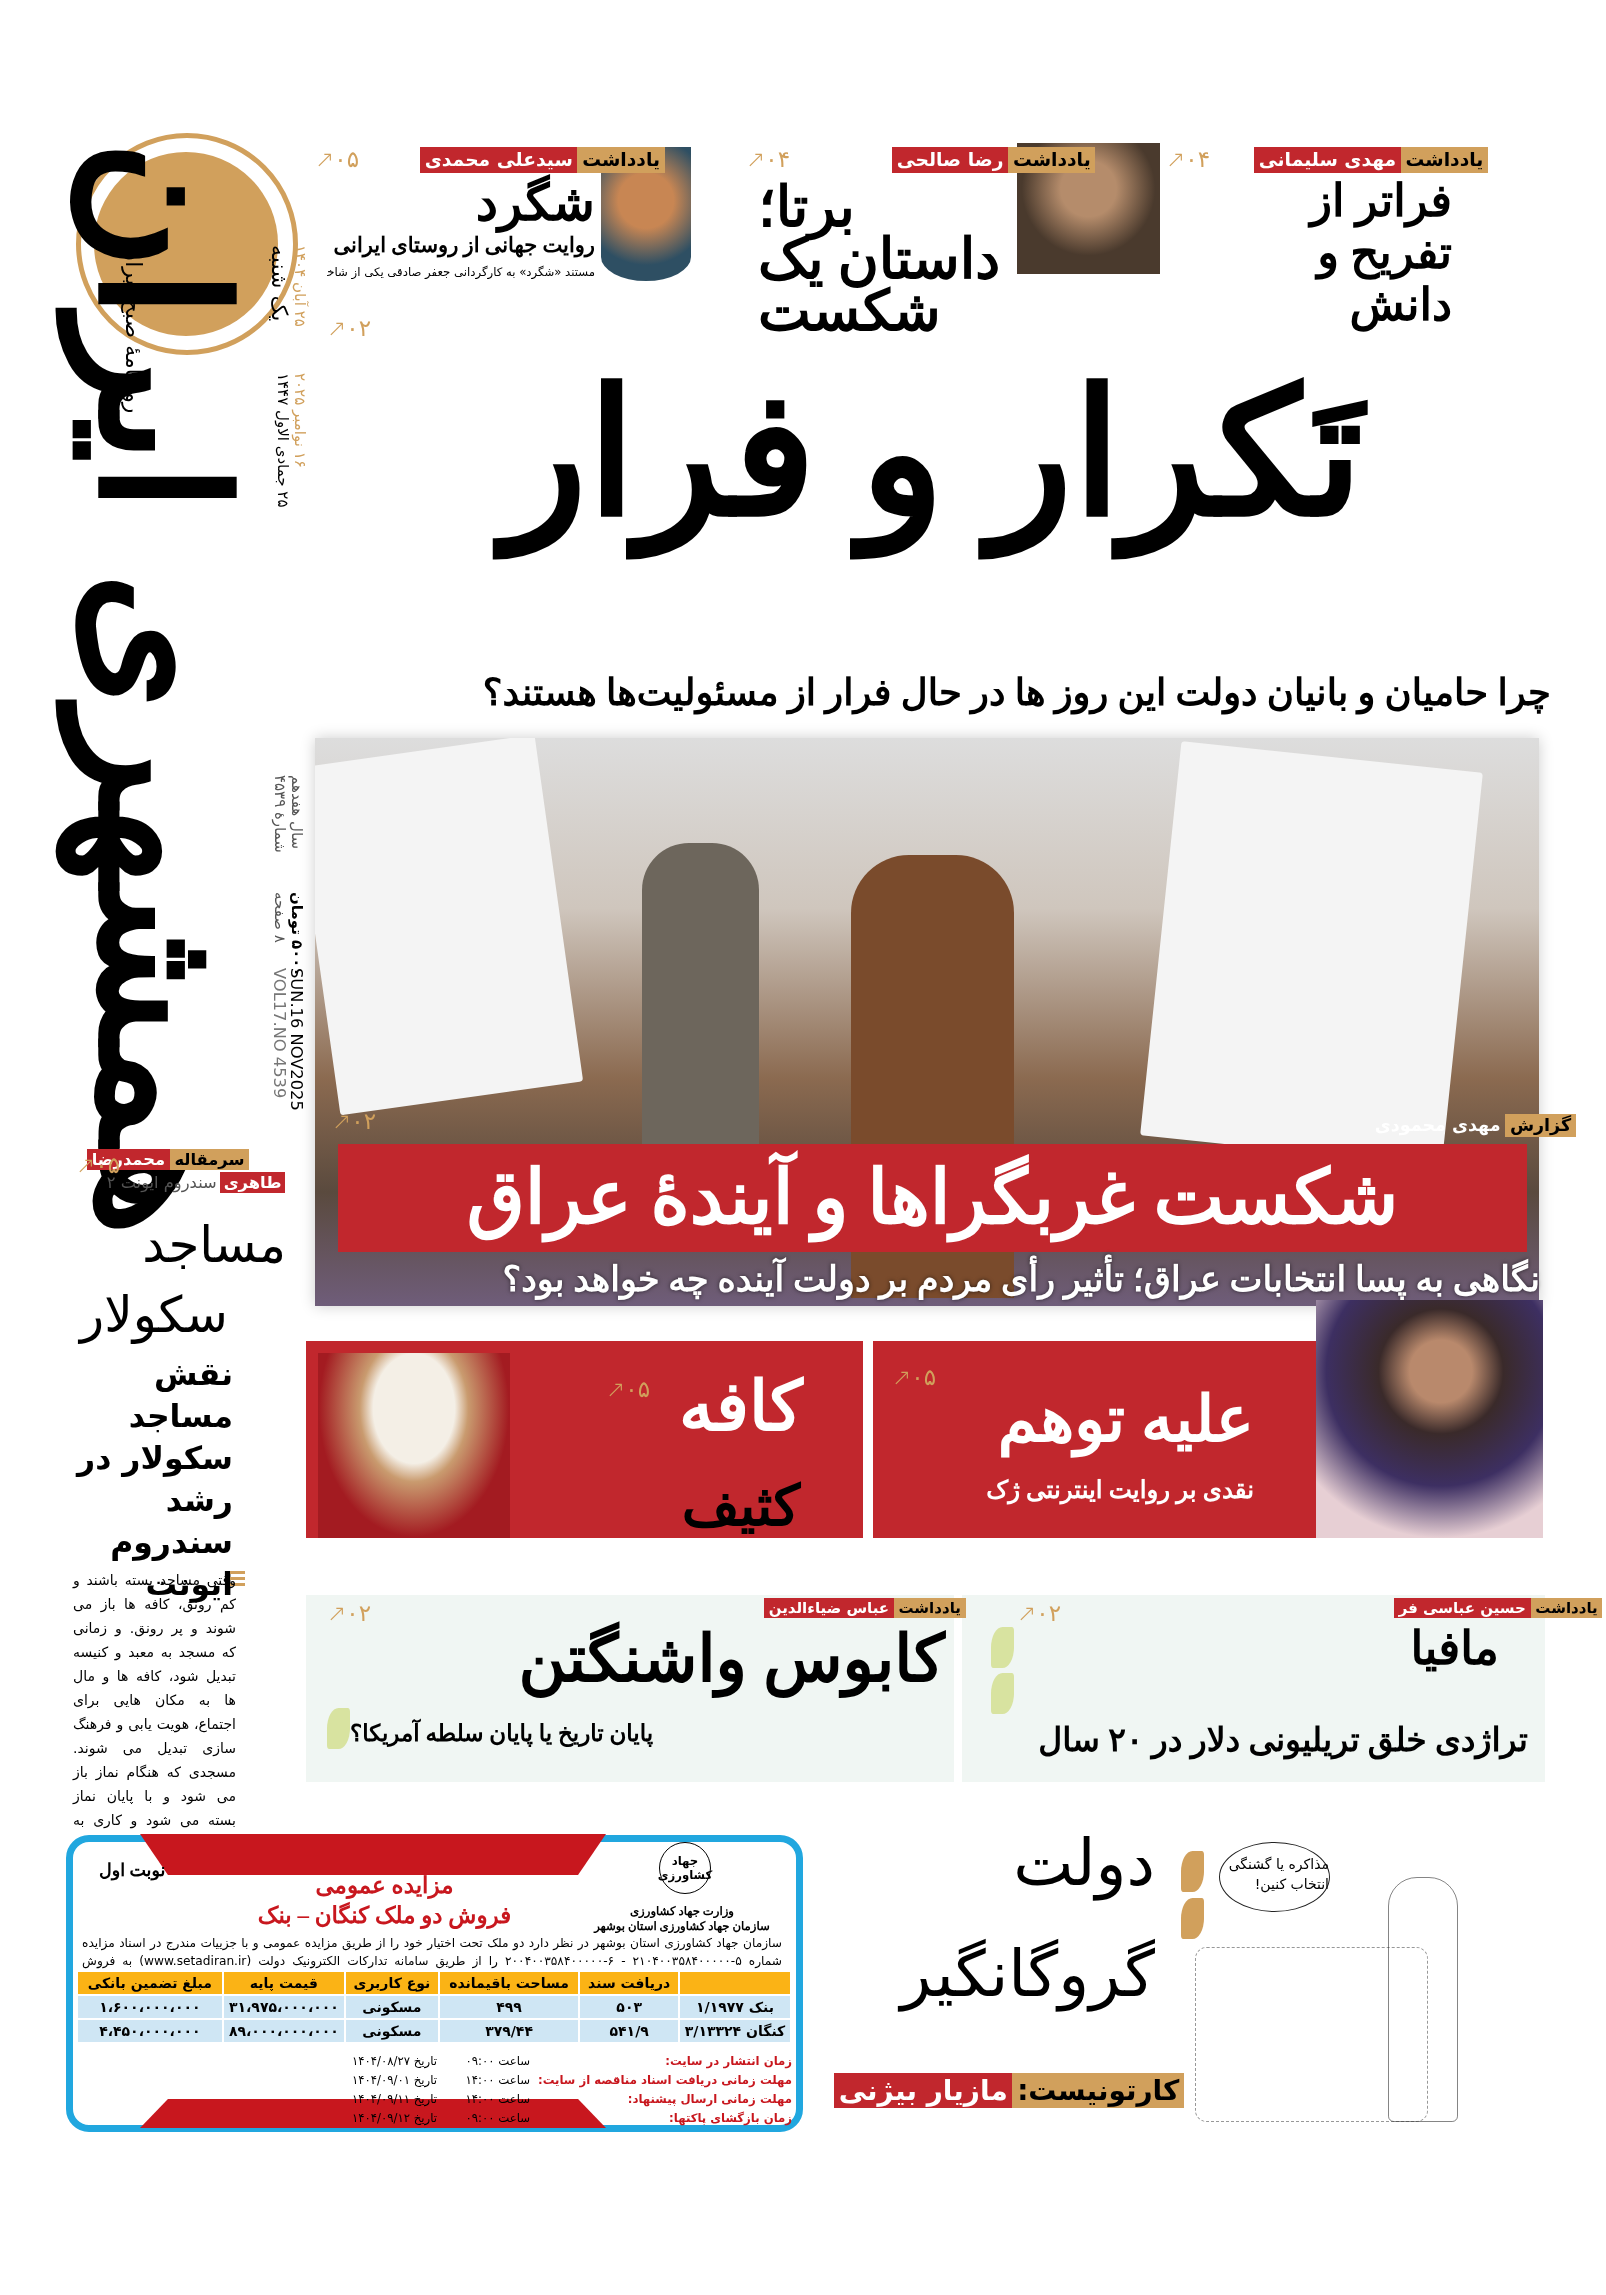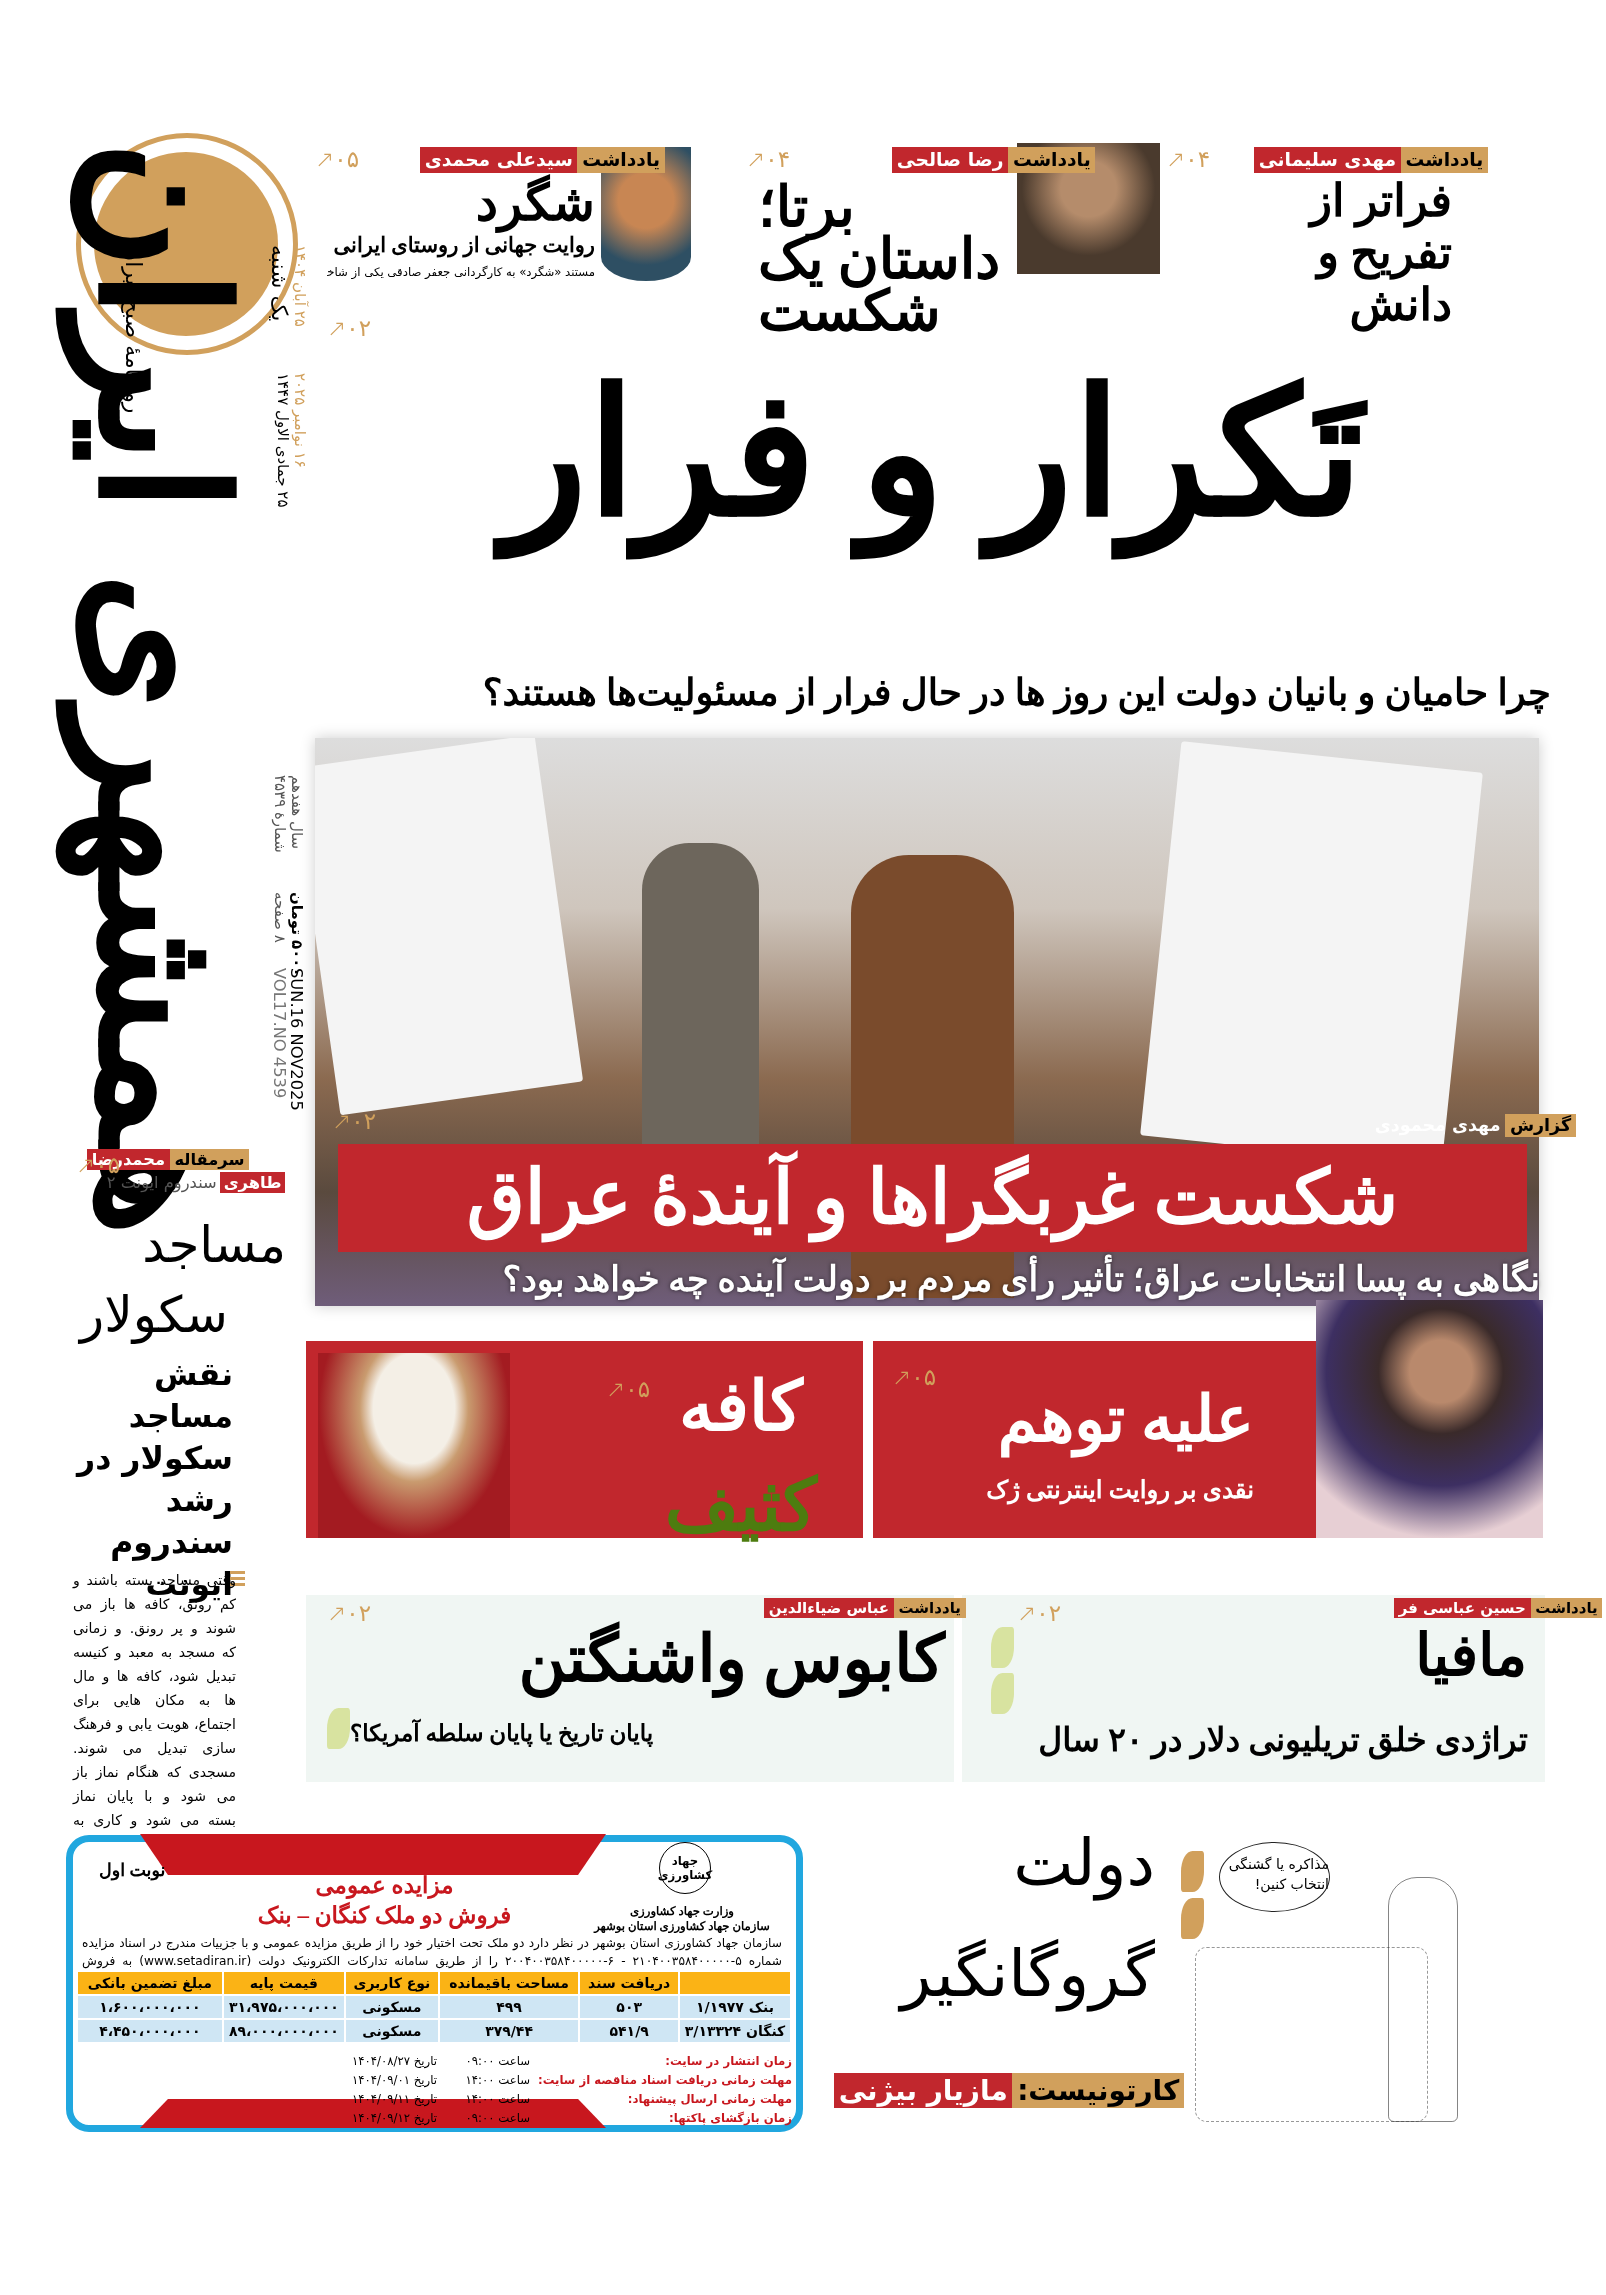--- a/index.html
+++ b/index.html
@@ -124,31 +124,31 @@
 </div>
 <div class="arrow-ref" style="left:892px;top:1364px;">↗<span>۰۵</span></div>
 <a class="abs heavy" style="left:904px;top:1382px;width:350px;font-size:64px;color:#fff;text-align:right;">علیه توهم</a>
 <div class="abs heavy" style="left:904px;top:1475px;width:350px;font-size:24.5px;color:#fff;text-align:right;">نقدی بر روایت اینترنتی ژک</div>
 
 <div class="redbox" style="left:306px;top:1341px;width:557px;height:197px;">
   <div class="photo" style="left:11.7px;top:11.7px;width:192px;height:185px;background:radial-gradient(ellipse at 50% 30%,#f4efe6 0 30%,#c99b6f 40%,#a31b21 70%);"></div>
 </div>
 <div class="arrow-ref" style="left:606px;top:1376px;">↗<span>۰۵</span></div>
 <a class="abs heavy" style="left:630px;top:1364px;width:222px;font-size:69px;line-height:87px;color:#fff;text-align:center;">کافه</a>
-<a class="abs heavy" style="left:630px;top:1463px;width:222px;font-size:72px;line-height:87px;color:#4d7c0f;text-align:center;">کثیف</a>
+<a class="abs heavy" style="left:630px;top:1463px;width:222px;font-size:56px;line-height:87px;color:#000000;text-align:center;">کثیف</a>
 
 <div class="mintbox" style="left:962px;top:1595px;width:583px;height:187px;"></div>
 <div class="quote-shape" style="left:991px;top:1627px;background:#d8e3a0;"></div>
 <div class="quote-shape" style="left:991px;top:1673px;background:#d8e3a0;"></div>
 <div class="tag" style="left:1394px;top:1598px;height:20px;font-size:15px;line-height:20px;">
     <span class="k">یادداشت</span>
     <span class="n">حسین عباسی فر</span>
   </div>
 <div class="arrow-ref" style="left:1017px;top:1600px;">↗<span>۰۲</span></div>
-<a class="abs heavy" style="left:1166px;top:1621px;width:361px;font-size:58px;text-align:right;">مافیا</a>
+<a class="abs heavy" style="left:1138px;top:1621px;width:361px;font-size:46px;text-align:right;">مافیا</a>
 <div class="abs heavy" style="left:980px;top:1720px;width:548px;font-size:33px;text-align:right;">تراژدی خلق تریلیونی دلار در ۲۰ سال</div>
 
 <div class="mintbox" style="left:306px;top:1595px;width:648px;height:187px;"></div>
 <div class="quote-shape" style="left:327px;top:1708px;background:#d8e3a0;"></div>
 <div class="tag" style="left:764px;top:1598px;height:20px;font-size:15px;line-height:20px;">
     <span class="k">یادداشت</span>
     <span class="n">عباس ضیاءالدین</span>
   </div>
 <div class="arrow-ref" style="left:327px;top:1600px;">↗<span>۰۲</span></div>
 <a class="abs heavy" style="left:327px;top:1621px;width:618px;font-size:65px;text-align:right;">کابوس واشنگتن</a>

